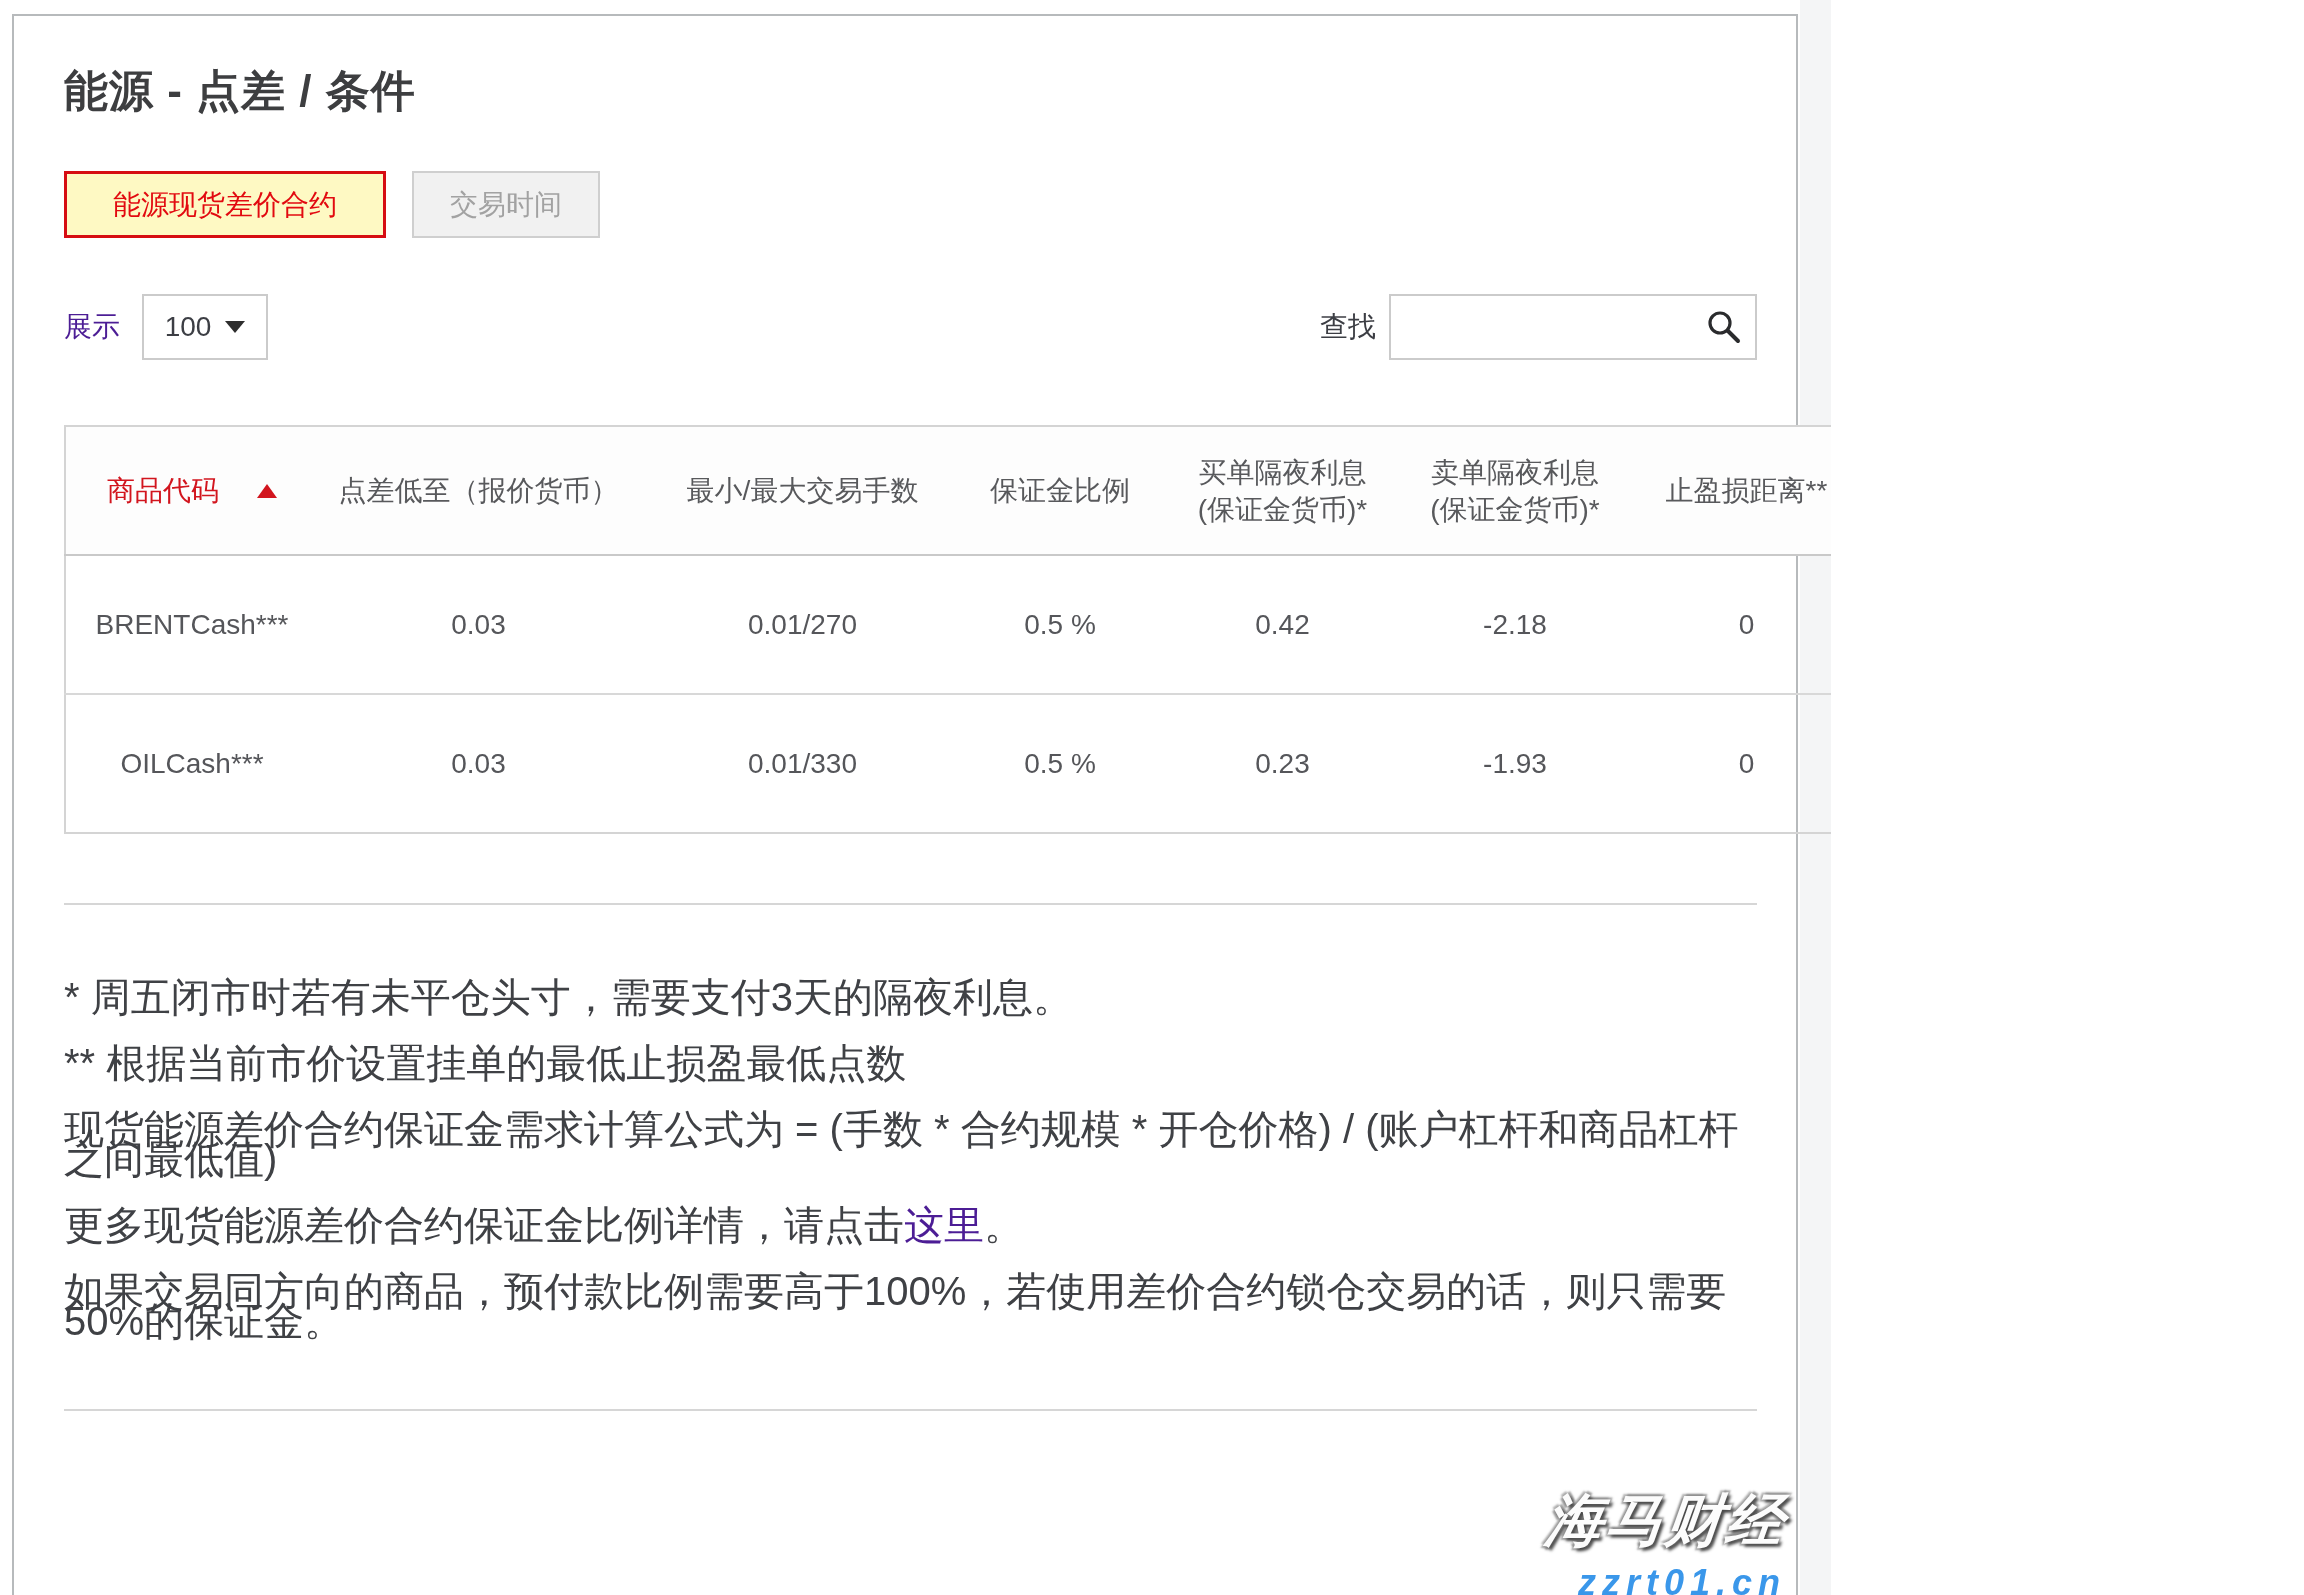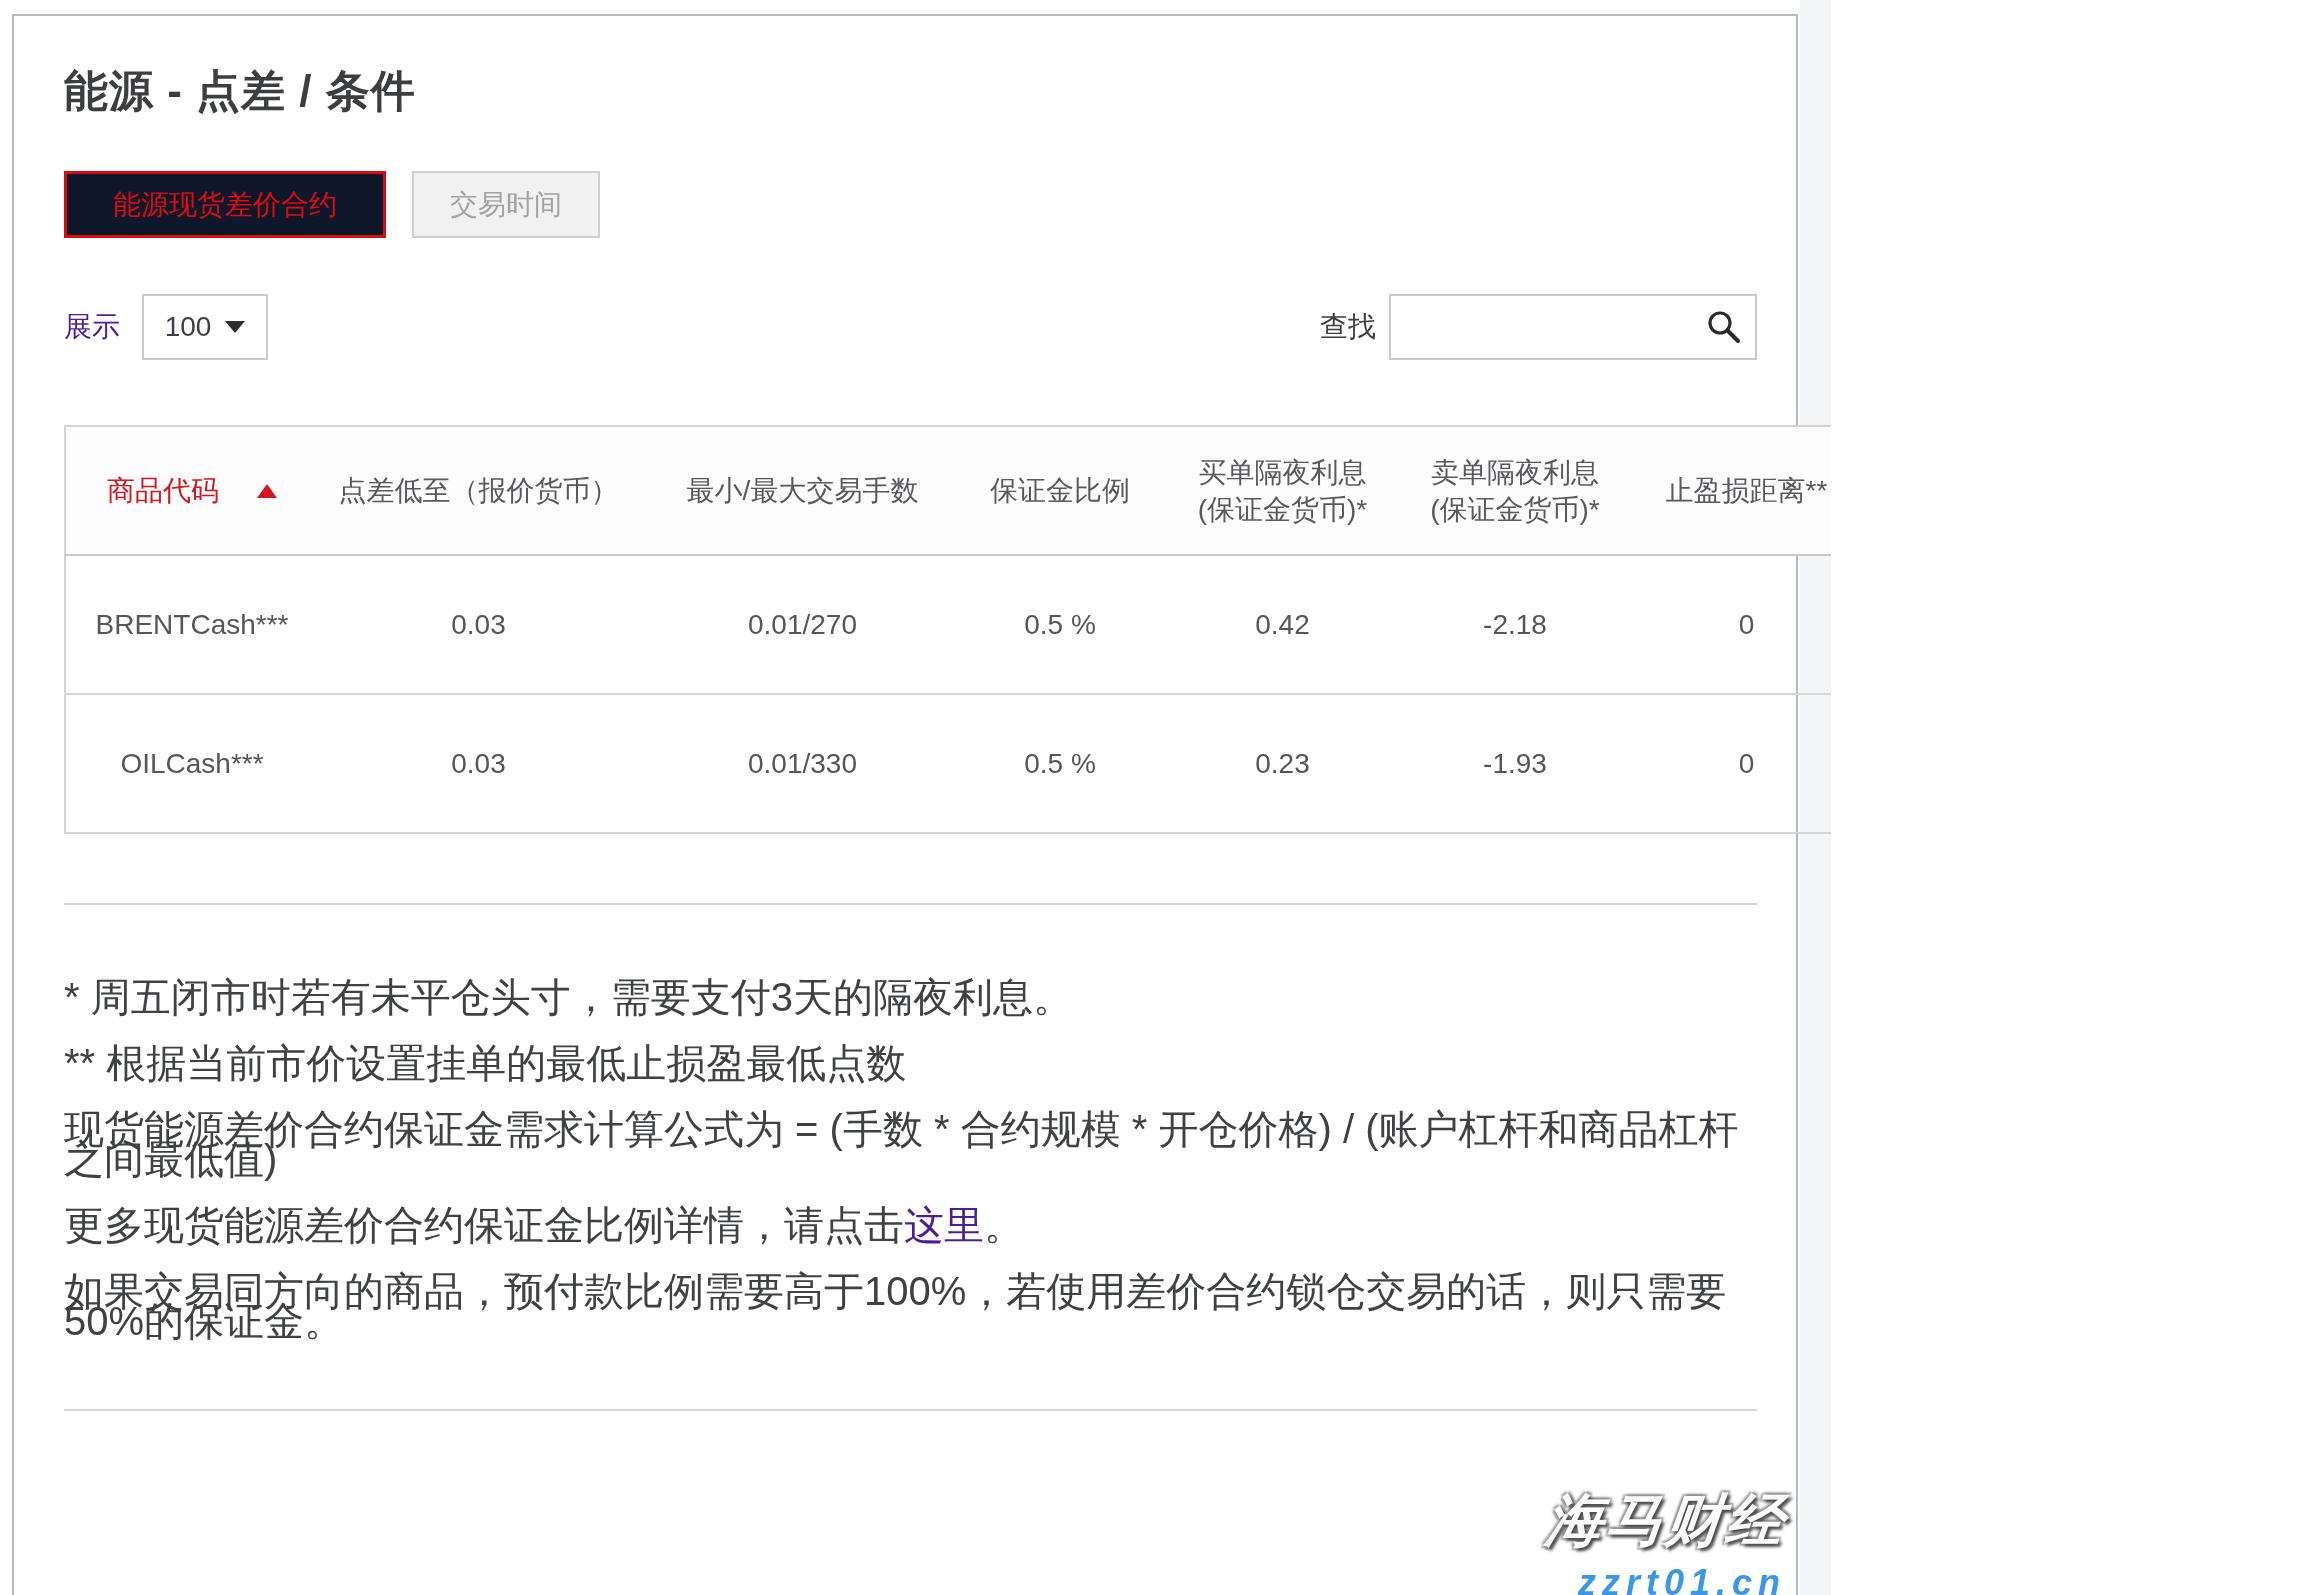--- a/index.html
+++ b/index.html
@@ -13,21 +13,21 @@
   
   .card { position:absolute; left:12px; top:14px; right:33px; height:1624px;
           background:#fff; border:2px solid #b7babc; }
   .card-inner { padding:0 39px 0 50px; }
 
   .page-title { margin-top:46px; font-size:44px; font-weight:700; color:#3d3e40; letter-spacing:1px; }
 
   
   .tabs { margin-top:50px; display:flex; gap:26px; }
   .tab { height:67px; font-size:28px; display:inline-flex; align-items:center; justify-content:center;
-         cursor:pointer; background:#0f172a; font-family:"Liberation Sans", sans-serif; }
+         cursor:pointer; background:#fef9c3; font-family:"Liberation Sans", sans-serif; }
   .tab.active { border:3px solid #d60d12; color:#e20a10; padding:0 46px; }
   .tab.inactive { border:2px solid #cfcfcf; color:#a2a2a2; background:#f1f1f1; padding:5px 36px; }
 
   
   .filter-row { margin-top:56px; display:flex; align-items:center; }
   .filter-label { font-size:28px; color:#4c1d95; }
   .page-size { margin-left:22px; width:126px; height:66px; border:2px solid #cbcbcb; background:#fff;
                display:flex; align-items:center; justify-content:center; cursor:pointer; }
   .page-size .value { font-size:28px; color:#3c3e44; }
   .caret-down { width:0; height:0; margin-left:14px; border-left:10px solid transparent;

